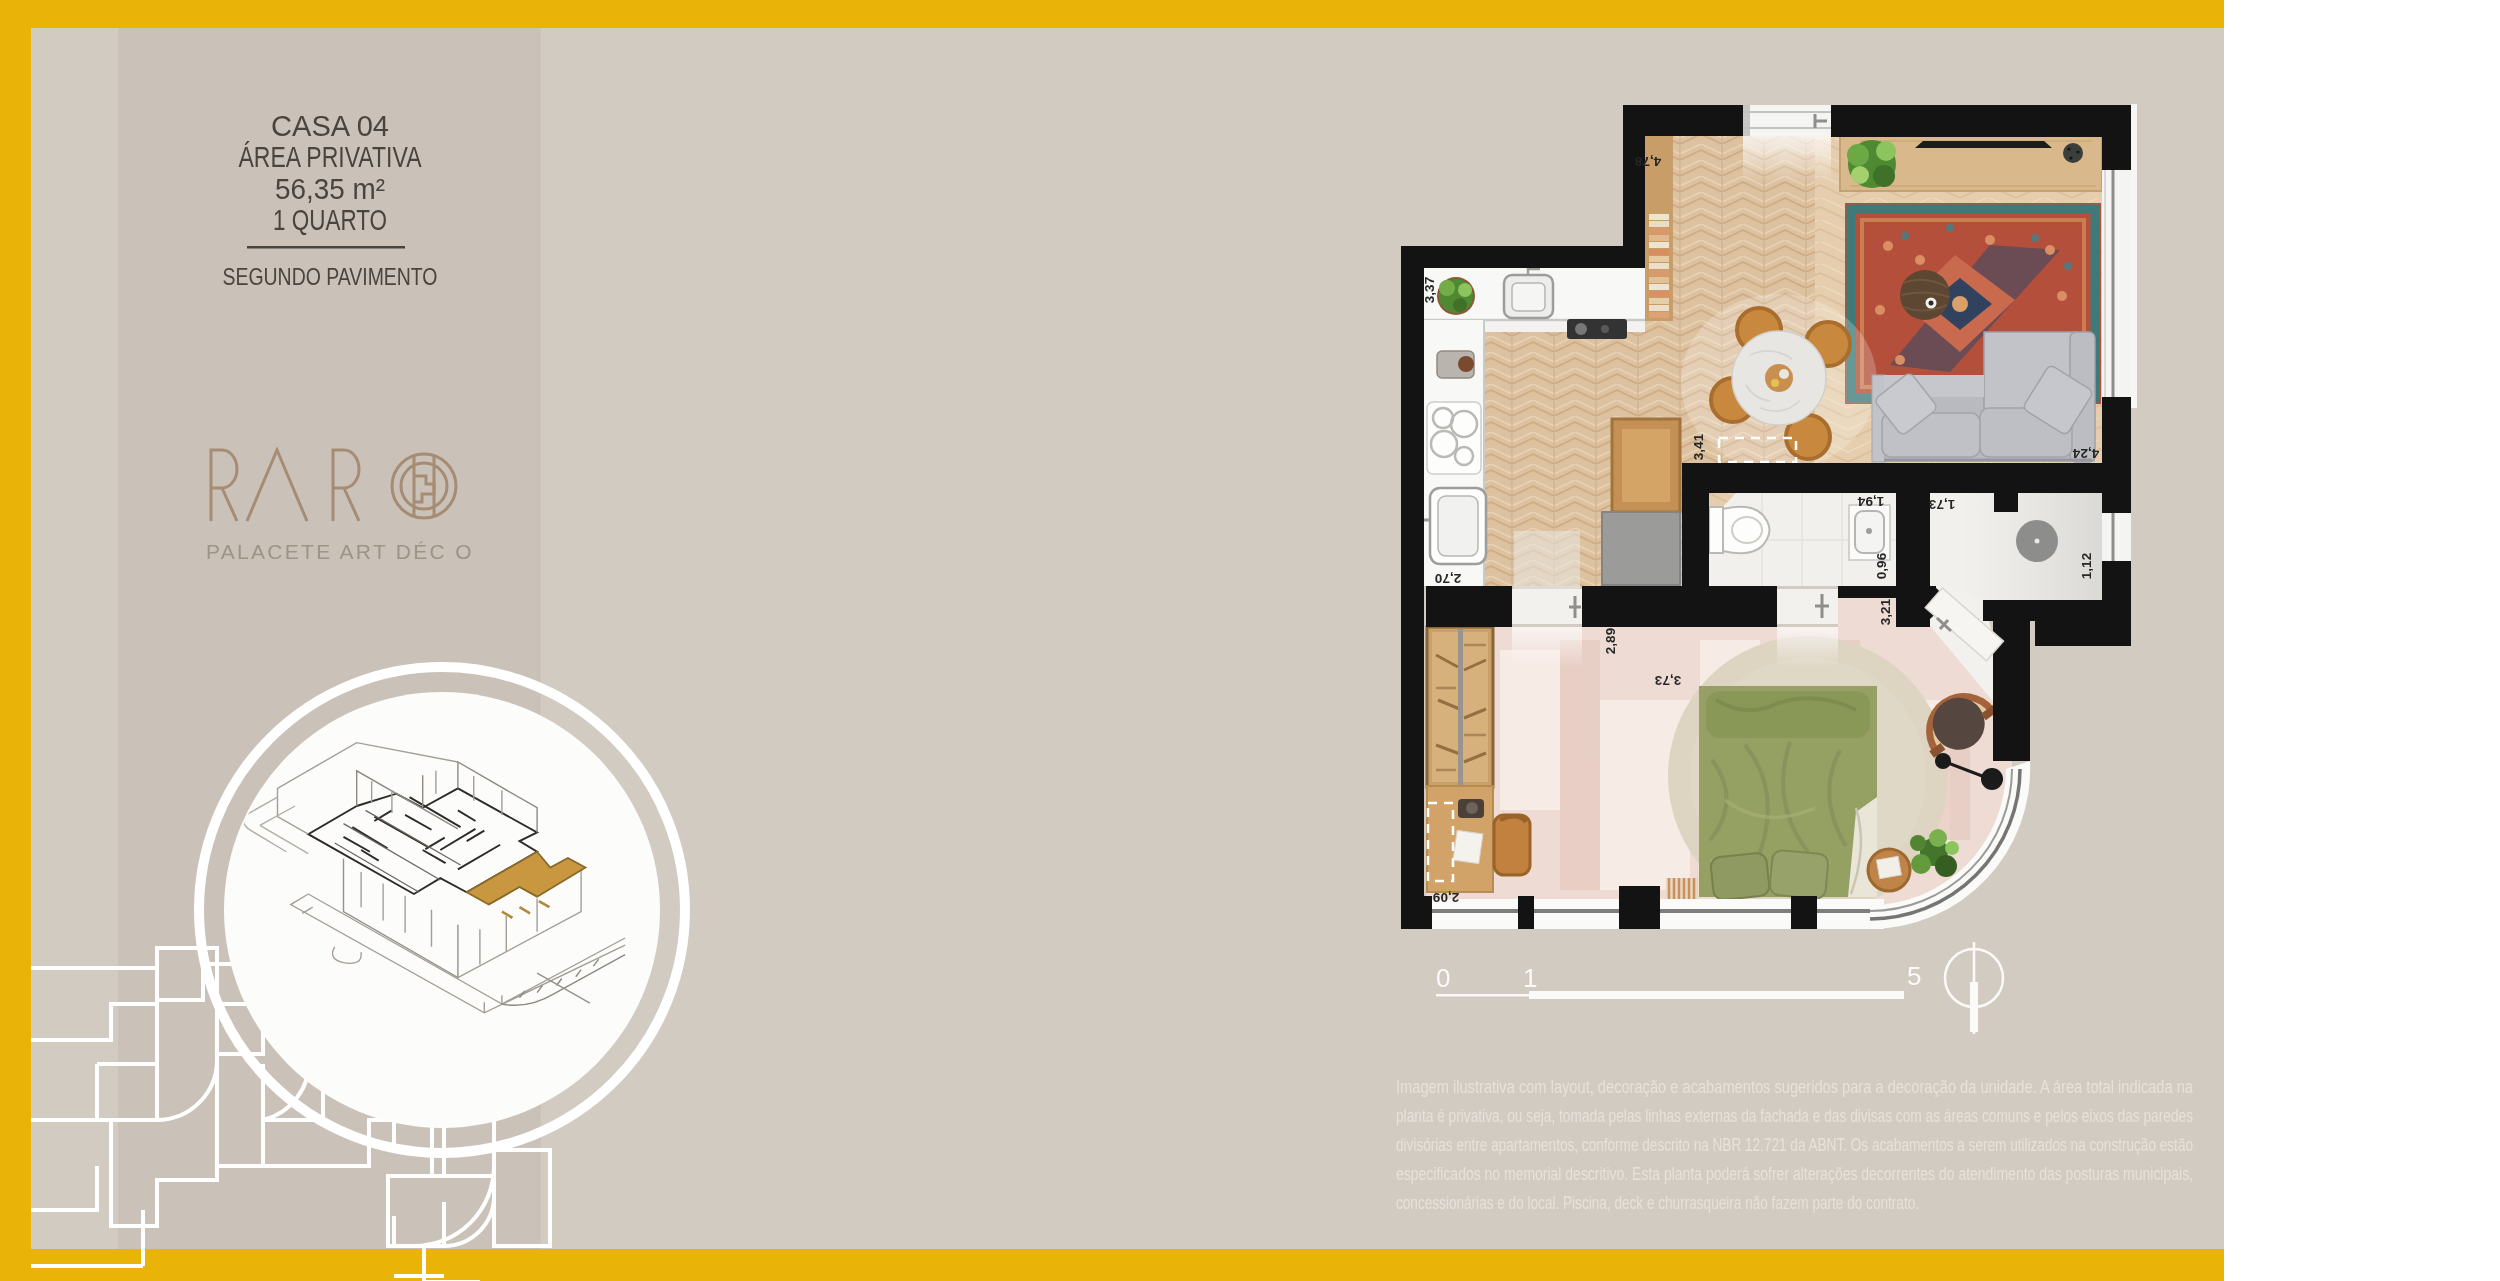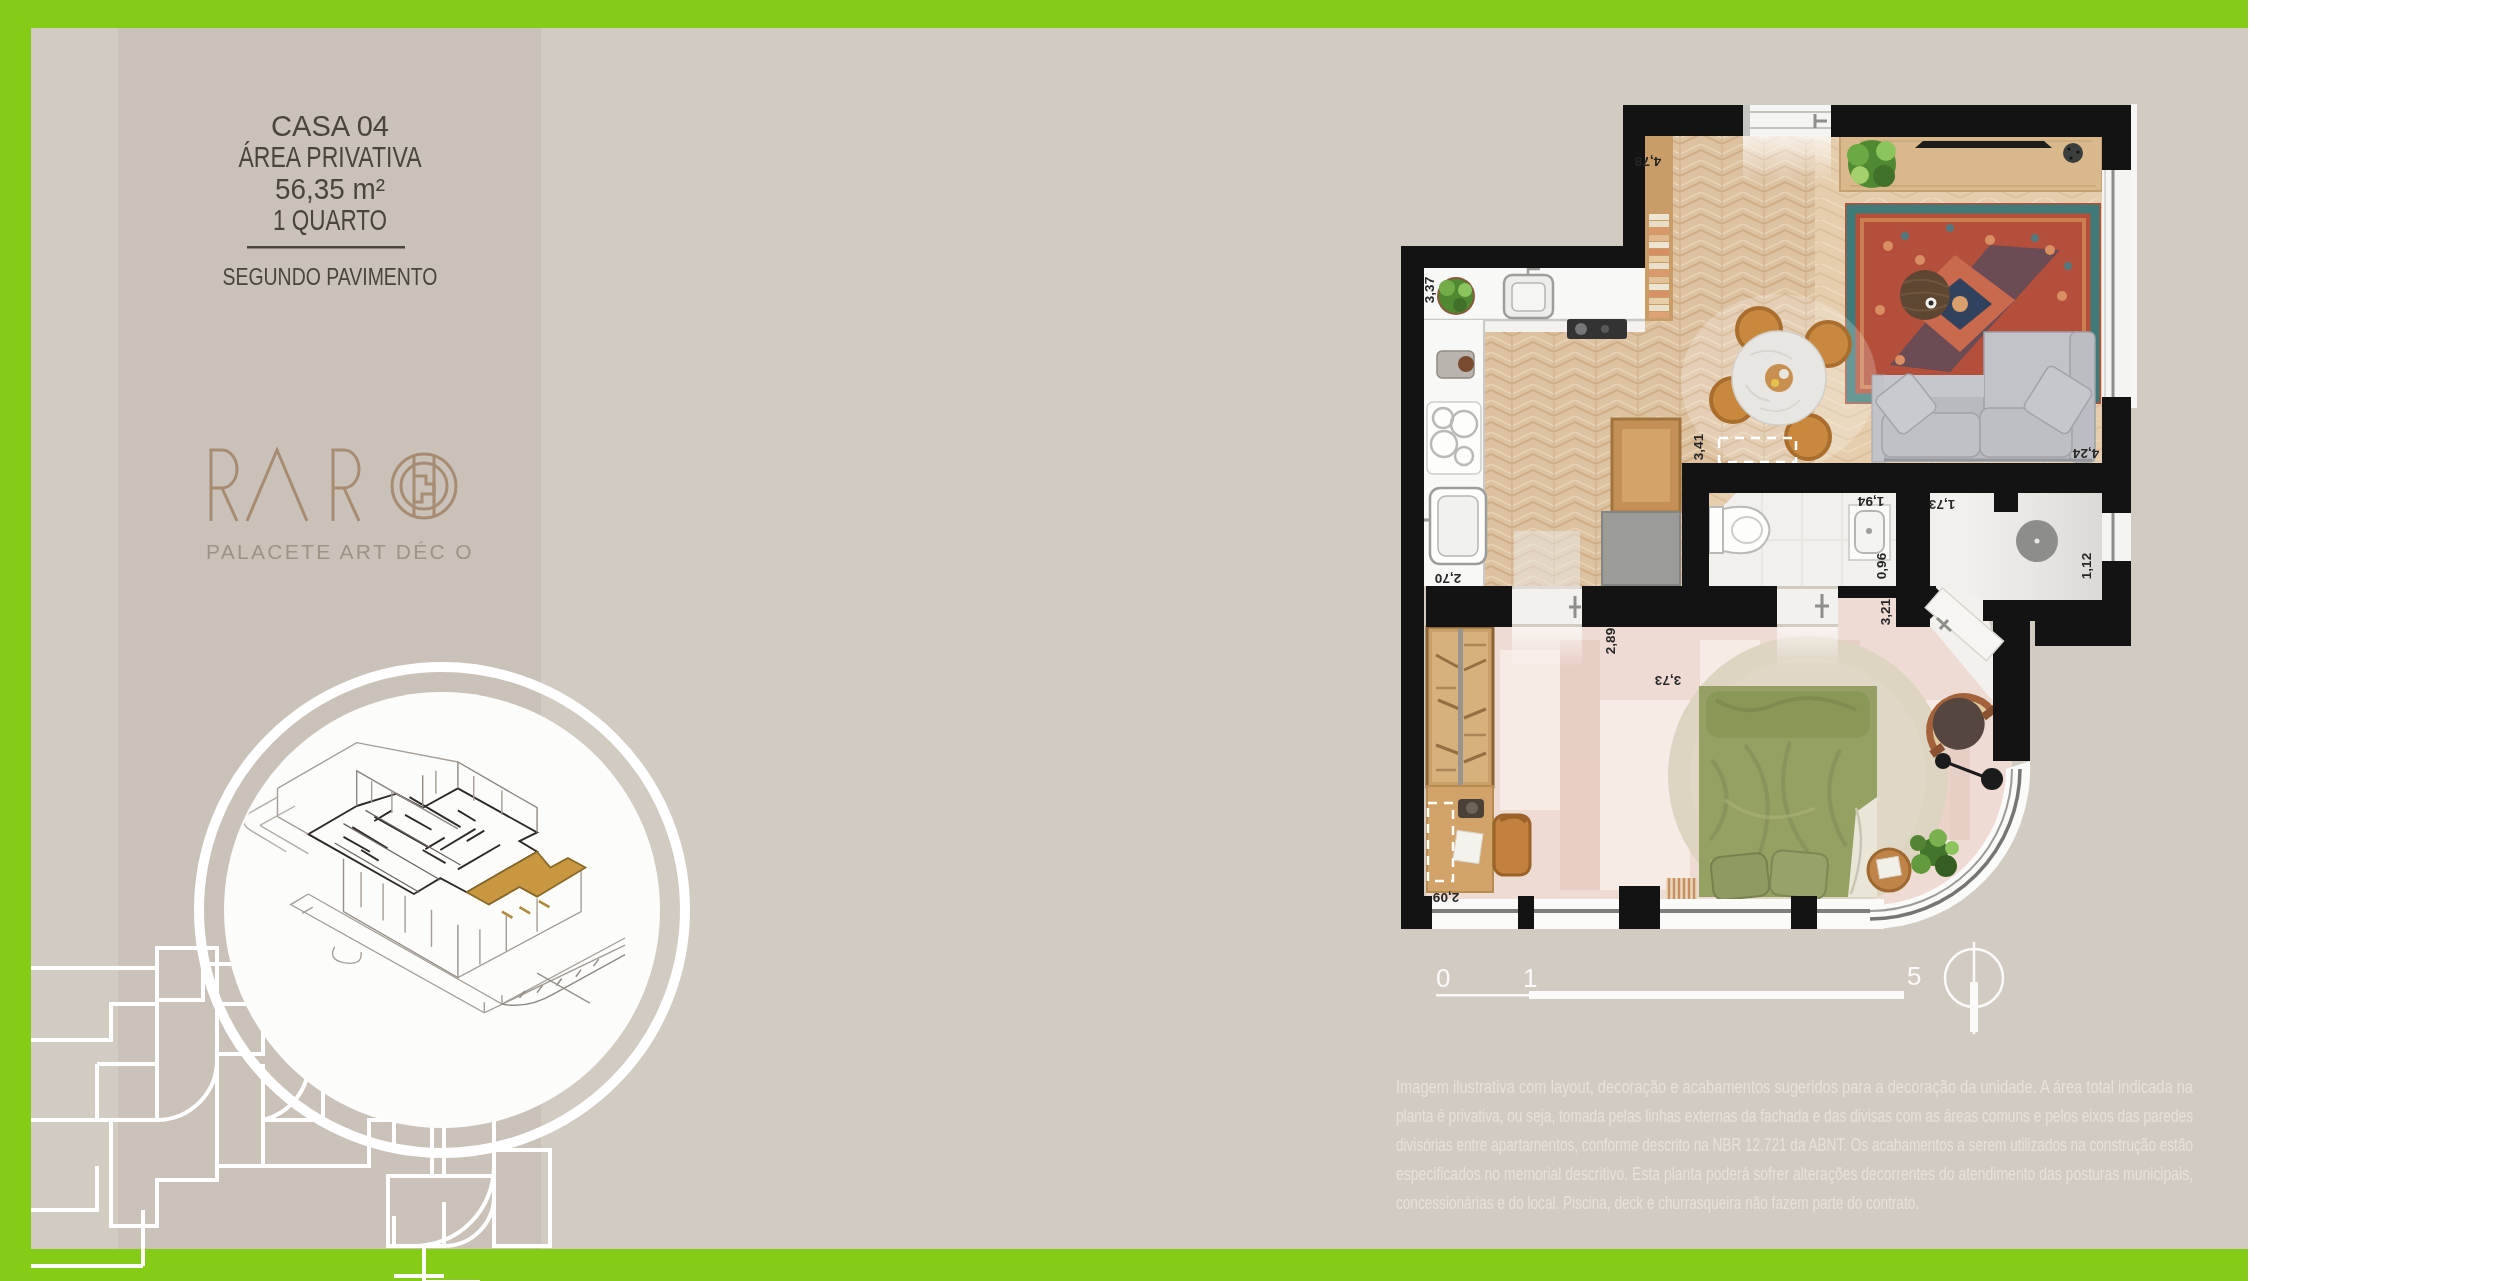--- a/index.html
+++ b/index.html
@@ -1,17 +1,17 @@
 <!DOCTYPE html>
 <html><head>
 <meta charset="utf-8">
 <style>
   html,body{margin:0;padding:0;background:#ffffff;}
-  #page{position:relative;width:2224px;height:1281px;overflow:hidden;background:#84cc16;
-        font-family:"Liberation Sans", sans-serif;padding-left:24px;}
+  #page{position:relative;width:2224px;height:1281px;overflow:hidden;background:#eab308;
+        font-family:"Liberation Sans", sans-serif;}
   svg{position:absolute;left:0;top:0;}
 </style>
 </head>
 <body>
 <div id="page">
 <svg width="2500" height="1281" viewBox="0 0 2500 1281">
   <defs>
     <pattern id="chevL" width="42" height="16" patternUnits="userSpaceOnUse">
       <rect width="42" height="16" fill="#ddc2a2"></rect>
       <path d="M0,16 L21,6 L42,16" fill="none" stroke="#d0ad85" stroke-width="2"></path>

